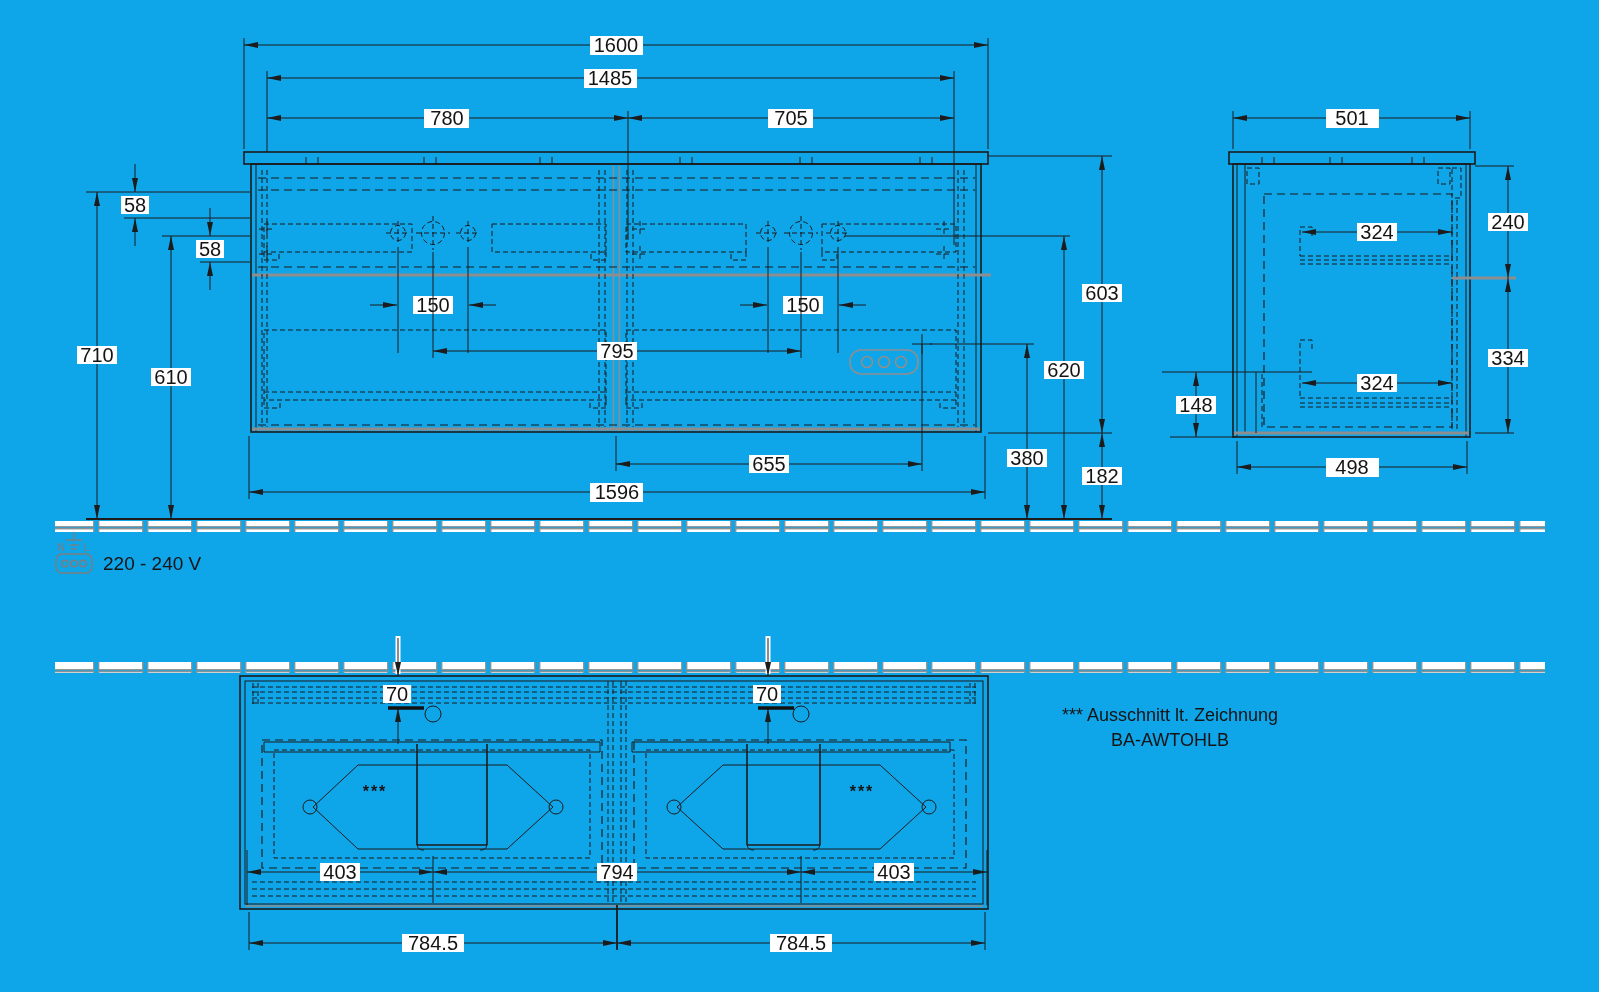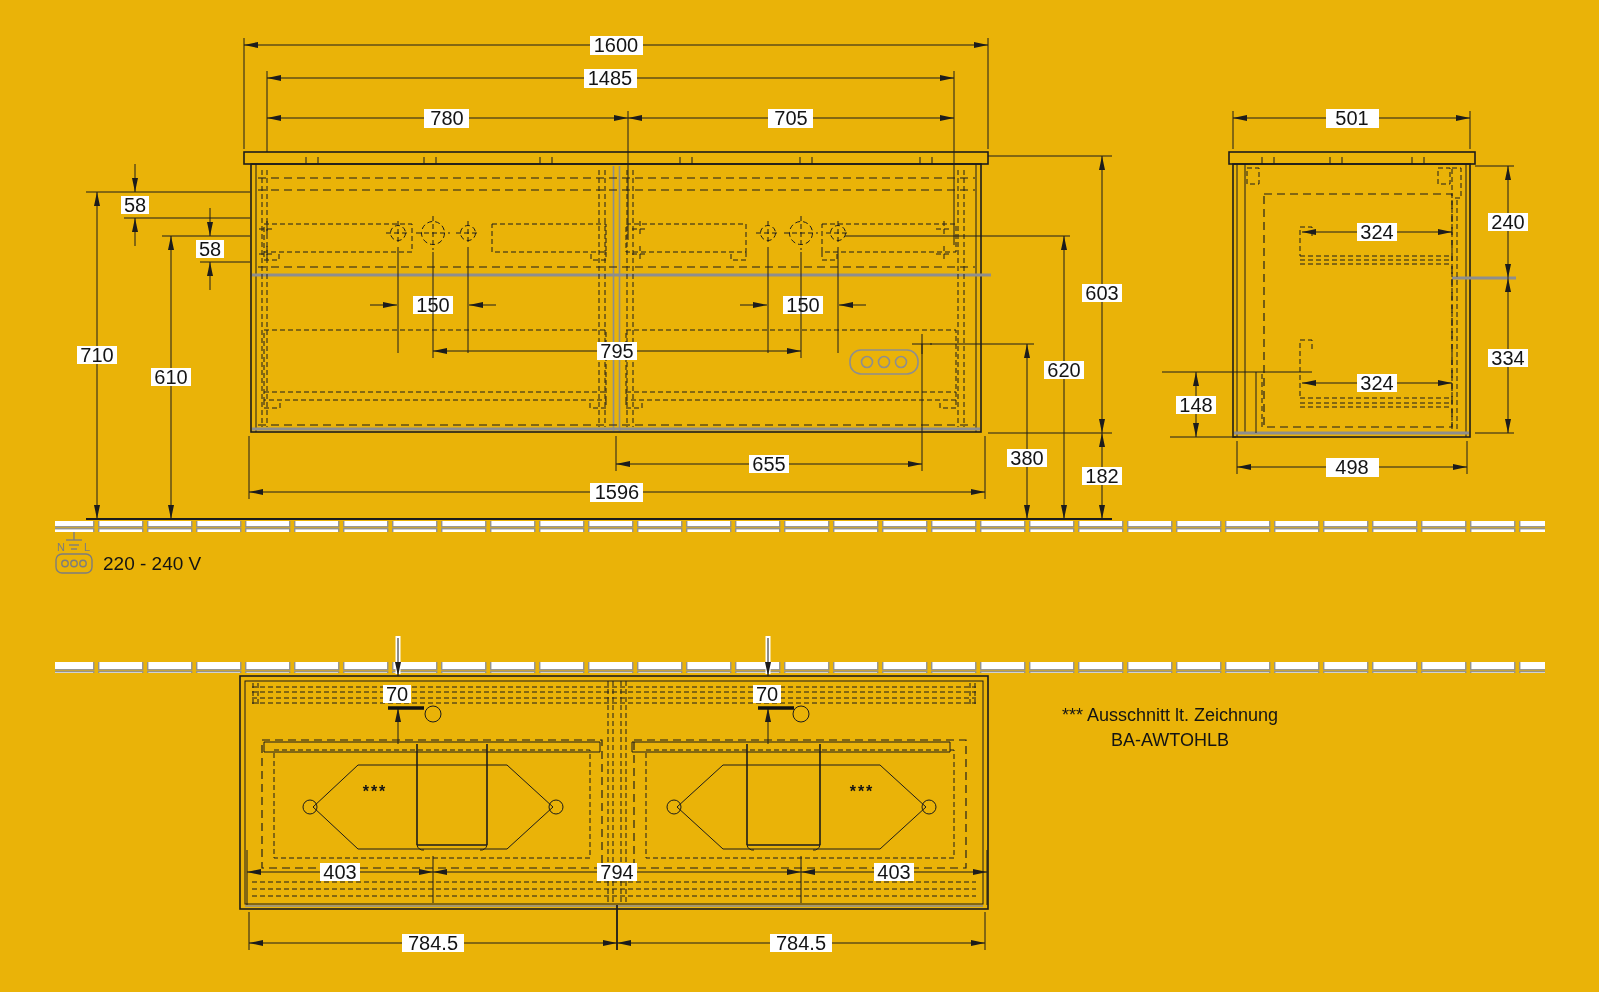--- a/index.html
+++ b/index.html
@@ -1,16 +1,16 @@
 <!DOCTYPE html>
 <html><head>
 <meta charset="utf-8">
 <style>
   html,body{margin:0;padding:0;background:#fff;}
-  #stage{position:relative;width:1599px;height:992px;background:#eab308;overflow:hidden;
+  #stage{position:relative;width:1599px;height:992px;background:#0ea5e9;overflow:hidden;
          font-family:"Liberation Sans",sans-serif;}
   svg{display:block;}
   
   .k  {stroke:#1c1c1c;stroke-width:1.6;fill:none;}
   .t  {stroke:#1c1c1c;stroke-width:1;fill:none;}
   .h  {stroke:#1c1c1c;stroke-width:1.15;fill:none;stroke-dasharray:8 5;}
   .h2 {stroke:#1c1c1c;stroke-width:1;fill:none;stroke-dasharray:5 3;}
   .g3 {stroke:#8e8e8e;stroke-width:3;fill:none;}
   .g2 {stroke:#8e8e8e;stroke-width:1.6;fill:none;}
   .gt {stroke:#7d7d7d;stroke-width:1.4;fill:none;}

